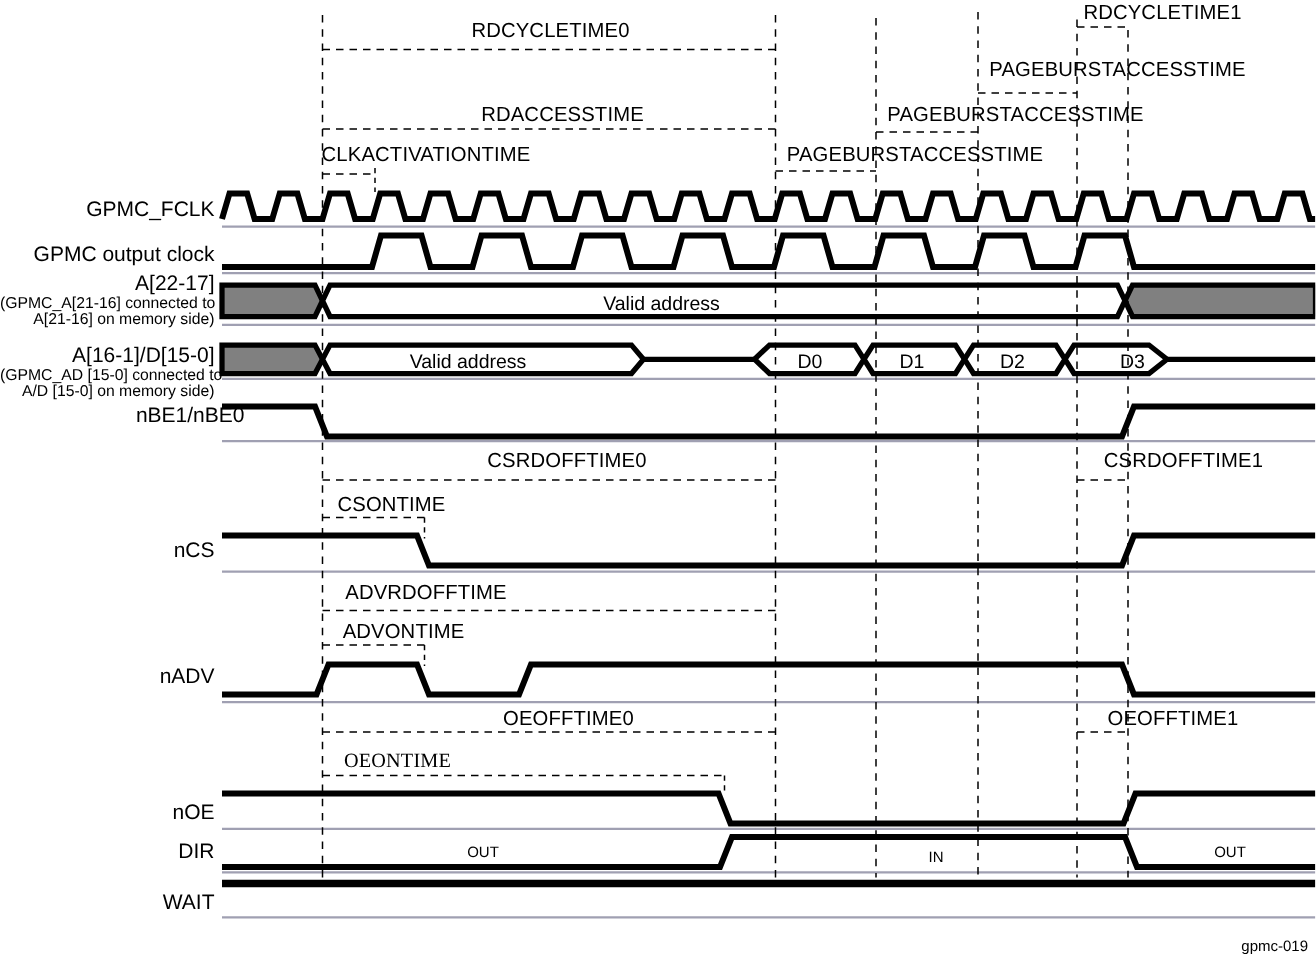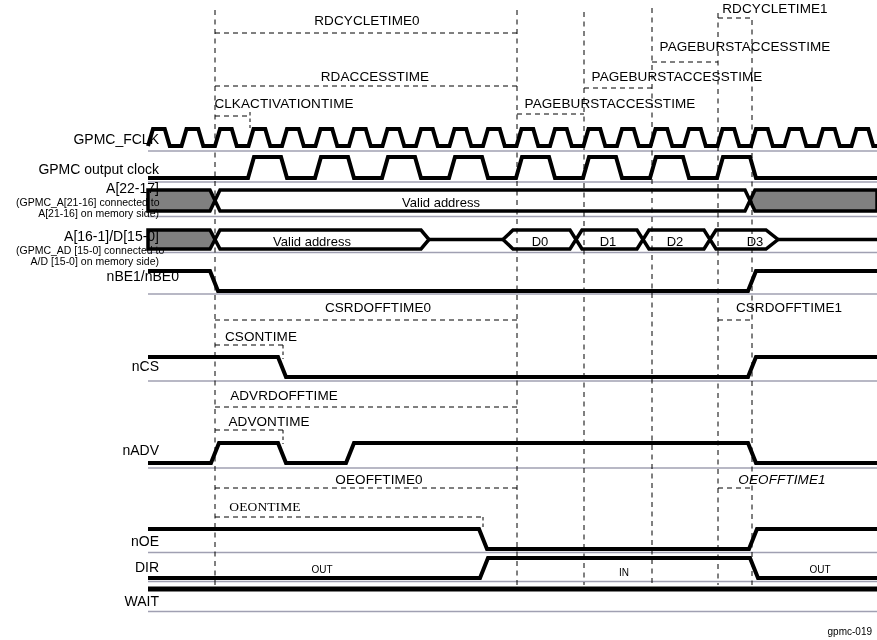--- a/index.html
+++ b/index.html
@@ -3,21 +3,21 @@
 <meta charset="utf-8">
 <style>
   html,body{margin:0;padding:0;background:#fff;}
   #fig{
     position:relative;width:877px;height:640px;background:#fff;overflow:hidden;
     font-family:"Liberation Sans","DejaVu Sans",sans-serif;color:#000;
   }
   #wave-svg{position:absolute;left:0;top:0;}
   .sig-label{
     position:absolute;left:0;width:143px;text-align:right;
-    font-size:14px;line-height:13px;white-space:nowrap;margin-left:16px;
+    font-size:14px;line-height:13px;white-space:nowrap;
   }
   .sig-label.small{font-size:10.5px;line-height:10px;}
   .ann-label{
     position:absolute;transform:translate(-50%,-50%);
     font-size:13.5px;white-space:nowrap;letter-spacing:0.1px;
   }
   .bus-label{
     position:absolute;transform:translate(-50%,-50%);
     font-size:13px;white-space:nowrap;
   }
@@ -117,19 +117,19 @@
       <div class="ann-label" style="left: 677px; top: 76px;">PAGEBURSTACCESSTIME</div>
       <div class="ann-label" style="left: 745px; top: 46px;">PAGEBURSTACCESSTIME</div>
       <div class="ann-label" style="left: 775px; top: 8px;">RDCYCLETIME1</div>
       <div class="ann-label" style="left: 378px; top: 307px;">CSRDOFFTIME0</div>
       <div class="ann-label" style="left: 789px; top: 307px;">CSRDOFFTIME1</div>
       <div class="ann-label" style="left: 261px; top: 336px;">CSONTIME</div>
       <div class="ann-label" style="left: 284px; top: 395px;">ADVRDOFFTIME</div>
       <div class="ann-label" style="left: 269px; top: 421px;">ADVONTIME</div>
       <div class="ann-label" style="left: 379px; top: 479px;">OEOFFTIME0</div>
       <div class="ann-label" style="left: 265px; top: 507px; font-family: Liberation Serif, serif;">OEONTIME</div>
-      <div class="ann-label" style="left: 782px; top: 479px; font-style: italic;">OEOFFTIME1</div>
+      <div class="ann-label" style="left: 782px; top: 479px;">OEOFFTIME1</div>
       <div class="dir-label" style="left: 322px; top: 569px;">OUT</div>
       <div class="dir-label" style="left: 624px; top: 572px;">IN</div>
       <div class="dir-label" style="left: 820px; top: 569px;">OUT</div>
     </div>
   <div class="footer-id" style="left:872px;top:626px;">gpmc-019</div>
 </div>
 
 </body></html>

